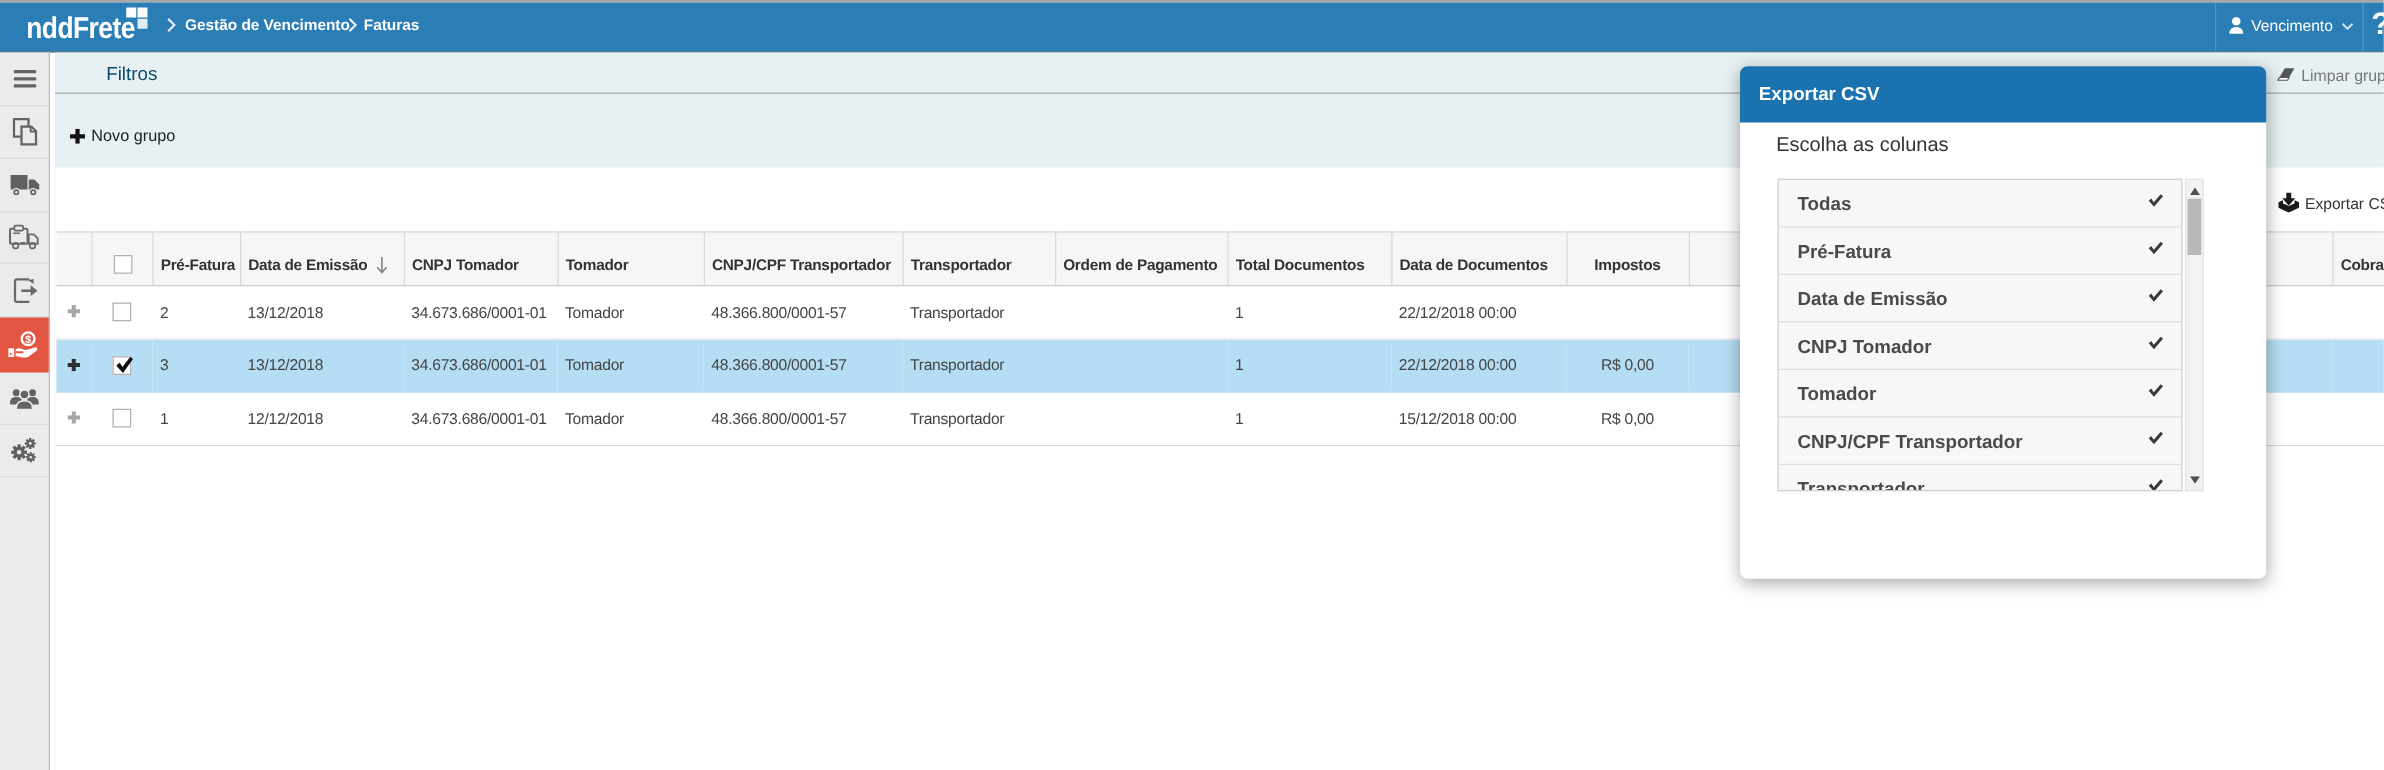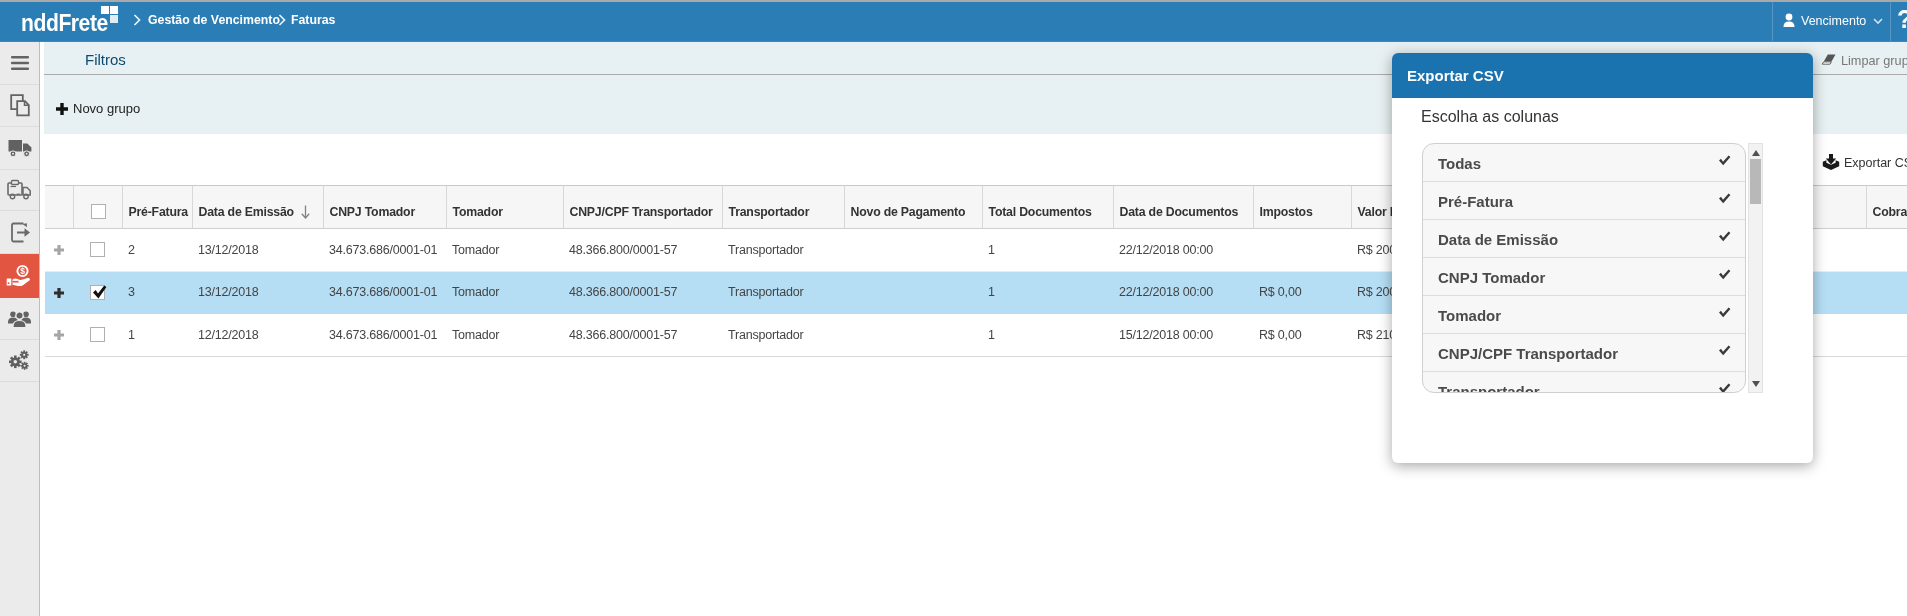--- a/index.html
+++ b/index.html
@@ -30,32 +30,32 @@
 
 #tablewrap { position:absolute; left:45px; top:185px; width:1862px; height:172px; overflow:hidden; }
 table { border-collapse:collapse; table-layout:fixed; width:2100px; font-size:12.5px; letter-spacing:-0.2px; color:#444; }
 th { white-space:nowrap; background:#f6f6f6; font-weight:bold; color:#333; text-align:left; vertical-align:bottom;
   padding:0 6px 9px 6px; height:43px; font-size:12.3px; border-left:1px solid #d8d8d8;
   border-top:1px solid #c9c9c9; border-bottom:1px solid #cfcfcf; }
 th:first-child { border-left:none; }
 td { white-space:nowrap; height:42.5px; padding:0 6px; border-bottom:1px solid #ececec; }
 tr.sel td { background:#b5def5; border-bottom:1px solid #b5def5; }
 tr.last td { border-bottom:1px solid #d9d9d9; }
-.tr { text-align:left; }
+.tr { text-align:center; }
 .plus { color:#a9a9a9; font-weight:bold; font-size:15px; text-align:center; padding:0 !important; }
 .cb { width:15px; height:15px; background:#fff; border:1px solid #b0b0b0; margin-left:11px; }
 
 #modal { position:absolute; left:1392px; top:53px; width:421px; height:410px; background:#fff;
   border-radius:6px; box-shadow:0 3px 14px rgba(0,0,0,0.35); }
 #mhead { position:absolute; left:0; top:0; width:421px; height:45px; background:#1a72ae;
   border-radius:6px 6px 0 0; }
 #mtitle { position:absolute; left:15px; top:14px; color:#fff; font-size:15px; font-weight:bold; }
 #mescolha { position:absolute; left:29px; top:55px; font-size:16px; color:#333; }
 #mlist { position:absolute; left:30px; top:90px; width:324px; height:250px; overflow:hidden;
-  border:1px solid #cfcfcf; border-radius:12px; background:#f7f7f7; }
+  border:1px solid #cfcfcf; border-radius:0; background:#f7f7f7; }
 .mitem { height:38px; border-bottom:1px solid #ddd; position:relative; }
 .mitem span { position:absolute; left:15px; top:11px; font-size:15px; font-weight:bold; color:#4a4a4a; }
 .mcheck { position:absolute; right:14px; top:11px; }
 #mscroll { position:absolute; left:356px; top:90px; width:15px; height:250px; background:#f2f2f2;
   border:1px solid #e2e2e2; }
 #mthumb { position:absolute; left:1px; top:15px; width:11px; height:45px; background:#b8b8b8; }
 #mbtn { position:absolute; left:232px; top:360px; width:140px; height:39px; background:#2077b4;
   border-radius:4px; color:#fff; font-size:15px; }
 </style>
 </head>
@@ -242,21 +242,21 @@
           </th>
           <th>Pré-Fatura</th>
           <th>Data de Emissão <svg width="9" height="14" viewBox="0 0 9 14" style="vertical-align:-3px; margin-left:4px;">
               <path d="M4.5 0.5 V12" stroke="#828282" stroke-width="1.3" fill="none"></path>
               <path d="M0.8 8.8 L4.5 13 L8.2 8.8" stroke="#828282" stroke-width="1.3" fill="none"></path>
             </svg></th>
 <th>CNPJ Tomador</th>
           <th>Tomador</th>
           <th>CNPJ/CPF Transportador</th>
           <th>Transportador</th>
-<th>Novo de Pagamento</th>
+<th>Ordem de Pagamento</th>
           <th>Total Documentos</th>
           <th>Data de Documentos</th>
           <th class="tr">Impostos</th>
 <th class="tr">Valor Bruto</th>
           <th class="tr">Valor Líquido</th>
           <th>Cobrança</th>
 </tr>
 <tr>
 <td class="plus"><svg width="10" height="10" viewBox="0 0 10 10">
               <path d="M3.4 0 H6.6 V3.4 H10 V6.6 H6.6 V10 H3.4 V6.6 H0 V3.4 H3.4 Z" fill="#a6a6a6"></path>

